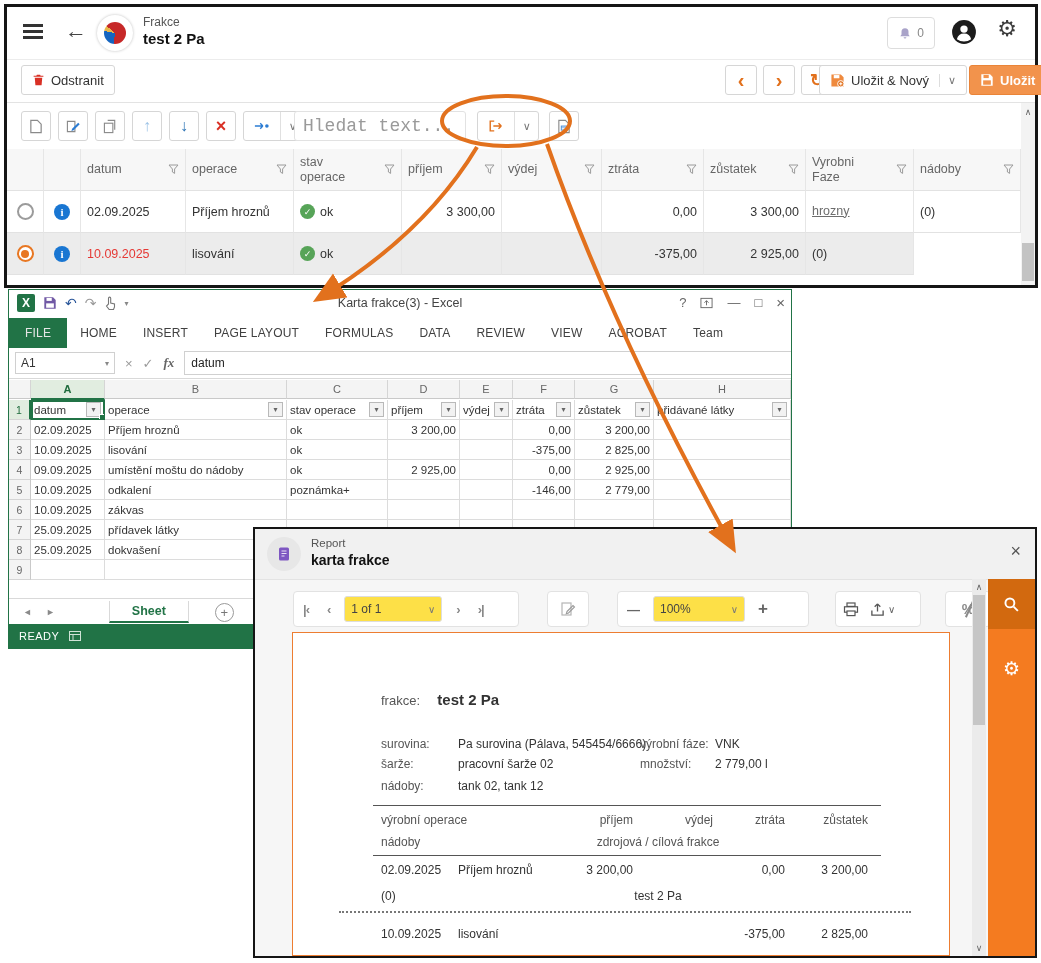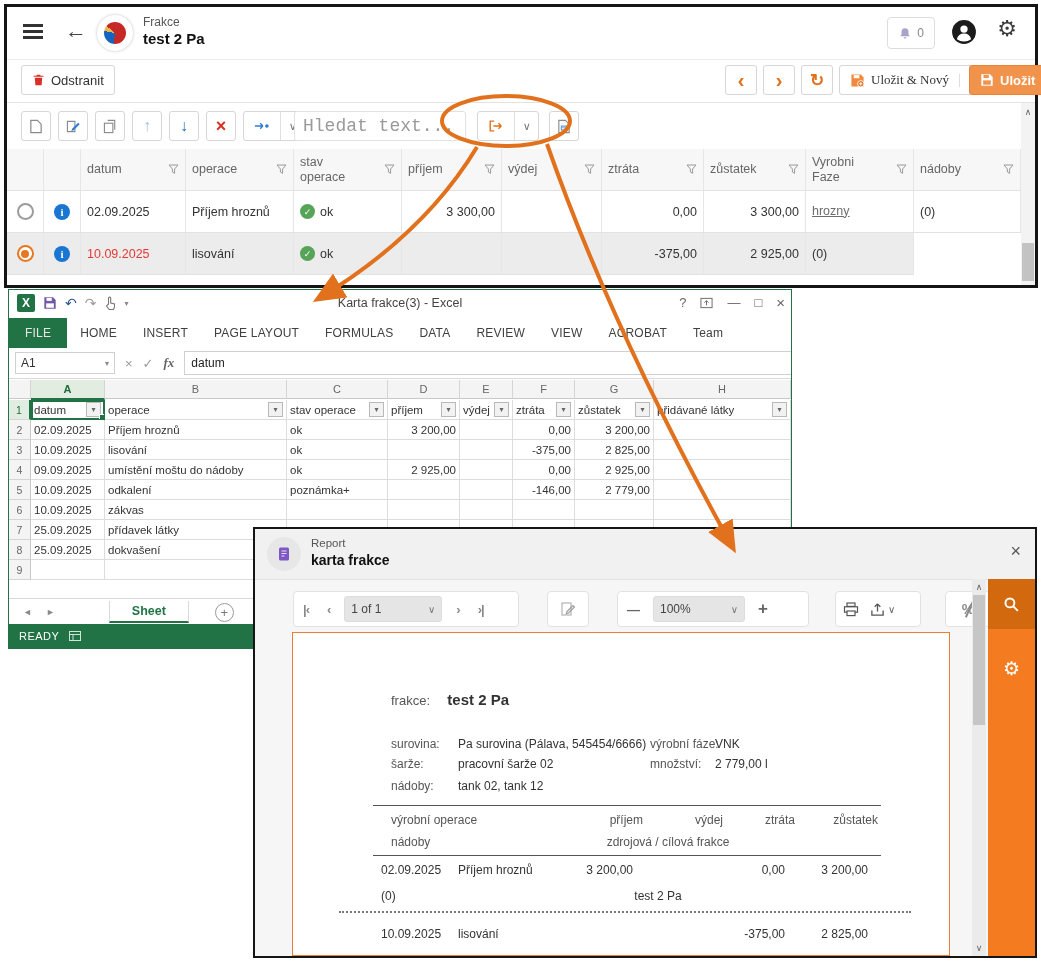--- a/index.html
+++ b/index.html
@@ -29,21 +29,21 @@
 
   .wp-actions{position:absolute;left:0;top:53px;right:0;height:42px;border-bottom:1px solid #e3e3e3;background:#fff;}
   .btn{border:1px solid #d6d6d6;border-radius:3px;background:#fff;height:30px;display:inline-flex;align-items:center;
     gap:6px;padding:0 10px;font-size:13px;color:#333;cursor:pointer;box-sizing:border-box;}
   .delbtn{position:absolute;left:14px;top:5px;}
   .navprev{position:absolute;left:718px;top:5px;width:32px;padding:0;justify-content:center;}
   .navnext{position:absolute;left:756px;top:5px;width:32px;padding:0;justify-content:center;}
   .chev{color:#e2711d;font-size:20px;font-weight:bold;line-height:1;}
   .refreshbtn{position:absolute;left:794px;top:5px;width:32px;padding:0;justify-content:center;}
   .refreshbtn span{color:#e2711d;font-size:17px;font-weight:bold;}
-  .savenewbtn{position:absolute;left:832px;top:5px;font-family:Liberation Serif, serif;}
+  .savenewbtn{position:absolute;left:812px;top:5px;}
   .savenewbtn .dd{border-left:1px solid #ddd;padding-left:8px;margin-left:4px;color:#777;font-size:11px;}
   .savebtn{position:absolute;left:962px;top:5px;background:#f2934c;border-color:#ea judge;}
   .savebtn{border-color:#ea8438;color:#fff;font-weight:bold;}
 
   .wp-gridbar{position:absolute;left:0;top:96px;right:0;height:46px;background:#fff;}
   .tbtn{position:absolute;top:8px;width:30px;height:30px;border:1px solid #d6d6d6;border-radius:3px;background:#fff;
     display:flex;align-items:center;justify-content:center;cursor:pointer;box-sizing:border-box;}
   .tgroup{position:absolute;top:8px;height:30px;border:1px solid #d6d6d6;border-radius:3px;background:#fff;
     display:flex;align-items:center;box-sizing:border-box;}
   .tgroup .seg{height:100%;display:flex;align-items:center;justify-content:center;}
@@ -119,33 +119,33 @@
   .rp-header{position:absolute;left:0;top:0;right:0;height:50px;background:#f1f1f1;border-bottom:1px solid #e3e3e3;}
   .rp-ico{position:absolute;left:12px;top:8px;width:34px;height:34px;border-radius:50%;background:#e7e7e7;display:flex;align-items:center;justify-content:center;}
   .rp-titles{position:absolute;left:56px;top:7px;line-height:1.3;}
   .rp-titles .sm{font-size:11.5px;color:#555;}
   .rp-titles .bg{font-size:14px;font-weight:bold;color:#111;}
   .rp-close{position:absolute;right:14px;top:12px;font-size:18px;color:#555;cursor:pointer;}
   .rgroup{position:absolute;top:62px;height:36px;background:#fff;border:1px solid #e2e2e2;border-radius:4px;
     display:flex;align-items:center;box-sizing:border-box;color:#777;}
   .rgroup .it{padding:0 9px;font-size:13px;display:flex;align-items:center;white-space:nowrap;}
   .rsel{height:26px;border:1px solid #ddd;border-radius:3px;display:flex;align-items:center;justify-content:space-between;
-    padding:0 6px;font-size:12px;color:#444;box-sizing:border-box;background:#e5e5e5;gap:10px;}
+    padding:0 6px;font-size:12px;color:#444;box-sizing:border-box;background:#fde047;gap:10px;}
   .pgico{font-weight:bold;letter-spacing:-1px;color:#888;font-size:13px;}
   .pctslash{position:relative;color:#8a8a8a;font-size:14px;font-weight:bold;}
   .pctslash::after{content:"";position:absolute;left:7px;top:-3px;width:1.5px;height:20px;background:#8a8a8a;transform:rotate(24deg);}
   .rp-page{position:absolute;left:37px;top:103px;width:656px;height:322px;background:#fff;border:1px solid #ed7d31;overflow:hidden;
     font-size:12px;color:#333;}
   .rp-scroll{position:absolute;top:50px;bottom:0;width:14px;right:49px;background:#ebebeb;}
   .rp-scroll .arr{position:absolute;left:0;width:14px;text-align:center;font-size:9px;color:#666;}
   .rp-scroll .thumb{position:absolute;left:1px;width:12px;background:#c6c6c6;}
   .rp-side{position:absolute;top:50px;bottom:0;right:0;width:47px;background:#f47b20;}
   .rp-side .sbtn{height:50px;display:flex;align-items:center;justify-content:center;cursor:pointer;}
   .rp-side .sbtn.active{background:#d2690f;}
-  .doc-label{color:#555;margin-left:10px;}
+  .doc-label{color:#555;}
   .doc-line{position:absolute;left:80px;width:508px;border-top:1.5px solid #555;}
   .doc-dotted{position:absolute;left:46px;width:572px;border-top:2px dotted #777;}
   .doc-num{position:absolute;text-align:right;}
 
   
   .anno{position:absolute;left:0;top:0;z-index:60;pointer-events:none;}
 </style>
 </head>
 <body>
 

